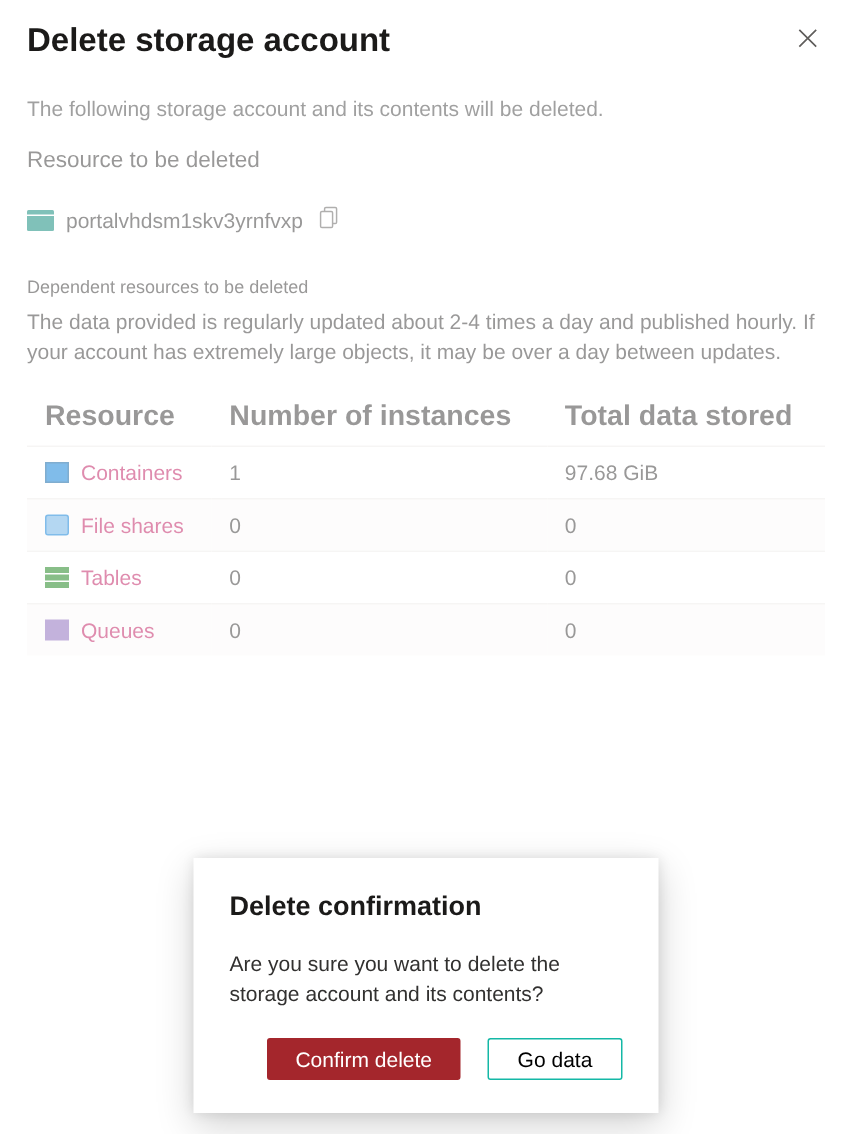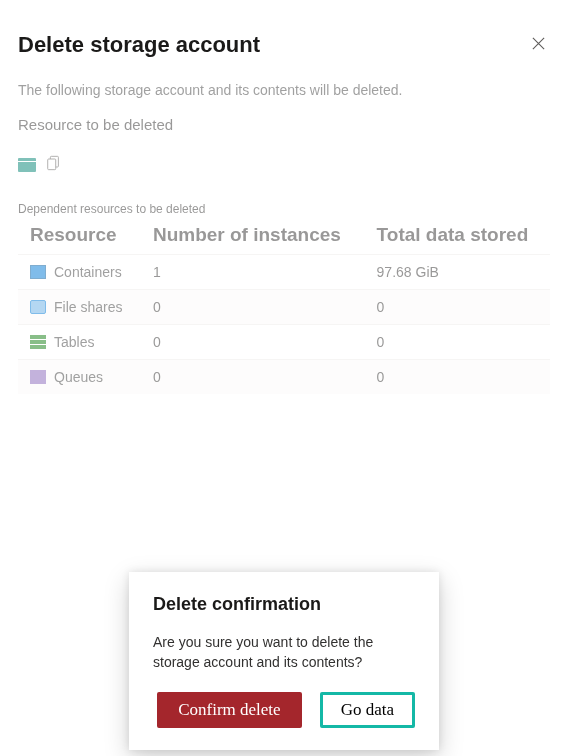--- a/index.html
+++ b/index.html
@@ -18,21 +18,21 @@
       top: 64px;
       left: 0;
       right: 0;
       bottom: 0;
       background: rgba(255,255,255,0.5);
       z-index: 5;
     }
     .header {
       display: flex;
       justify-content: space-between;
-      padding: 32px 18px 18px 18px;
+      padding: 14px 18px 18px 18px;
     }
     .header h1 {
       font-size: 22px;
       font-weight: 600;
       color: #1b1a19;
     }
     .close-btn {
       background: none;
       border: none;
       cursor: pointer;
@@ -113,21 +113,21 @@
     }
     tbody tr:nth-child(even) {
       background: #faf9f8;
     }
     .res-cell {
       display: flex;
       align-items: center;
       gap: 8px;
     }
     .res-link {
-      color: #404040;
+      color: #be185d;
       cursor: pointer;
     }
     .ri {
       width: 16px;
       height: 14px;
       display: inline-block;
       flex-shrink: 0;
     }
     .ri-container { background: #0078d4; border: 1px solid #005a9e; }
     .ri-fileshare { background: #69afe5; border: 1px solid #0078d4; border-radius: 2px; }
@@ -158,26 +158,26 @@
       color: #323130;
       line-height: 1.4;
       margin-bottom: 20px;
     }
     .modal-actions {
       display: flex;
       gap: 18px;
       justify-content: flex-end;
     }
     .btn {
-      font-size: 17px;
+      font-size: 14px;
       padding: 5px 18px;
-      border: 3px solid #14b8a6;
-      background: #fff;
-      cursor: pointer;
-      font-family: Liberation Serif, serif;
+      border: 1px solid #14b8a6;
+      background: #fff;
+      cursor: pointer;
+      font-family: Liberation Sans, sans-serif;
       min-width: 90px;
       border-radius: 2px;
     }
     .btn-primary {
       background: #a4262c;
       border-color: #a4262c;
       color: #fff;
     }
   </style>
 </head>
@@ -192,29 +192,31 @@
   </button>
 </div>
 
 <div class="body">
   <p class="intro">The following storage account and its contents will be deleted.</p>
 
   <p class="section-label">Resource to be deleted</p>
 
   <div class="resource-row">
     <span class="storage-icon"></span>
+    <span class="resource-name">portalvhdsm1skv3yrnfvxp</span>
     <button class="copy-btn">
       <svg width="15" height="16" viewBox="0 0 16 18">
           <rect x="4.5" y="1.5" width="9" height="12" rx="1" fill="none" stroke="#605e5c" stroke-width="1.1"></rect>
           <rect x="1.5" y="4.5" width="9" height="12" rx="1" fill="#fff" stroke="#605e5c" stroke-width="1.1"></rect>
         </svg>
     </button>
   </div>
 
   <p class="dep-label">Dependent resources to be deleted</p>
+  <p class="sub-desc">The data provided is regularly updated about 2-4 times a day and published hourly. If your account has extremely large objects, it may be over a day between updates.</p>
 
   <table>
     <thead>
       <tr>
         <th>Resource</th>
         <th>Number of instances</th>
         <th>Total data stored</th>
       </tr>
     </thead>
     <tbody>

